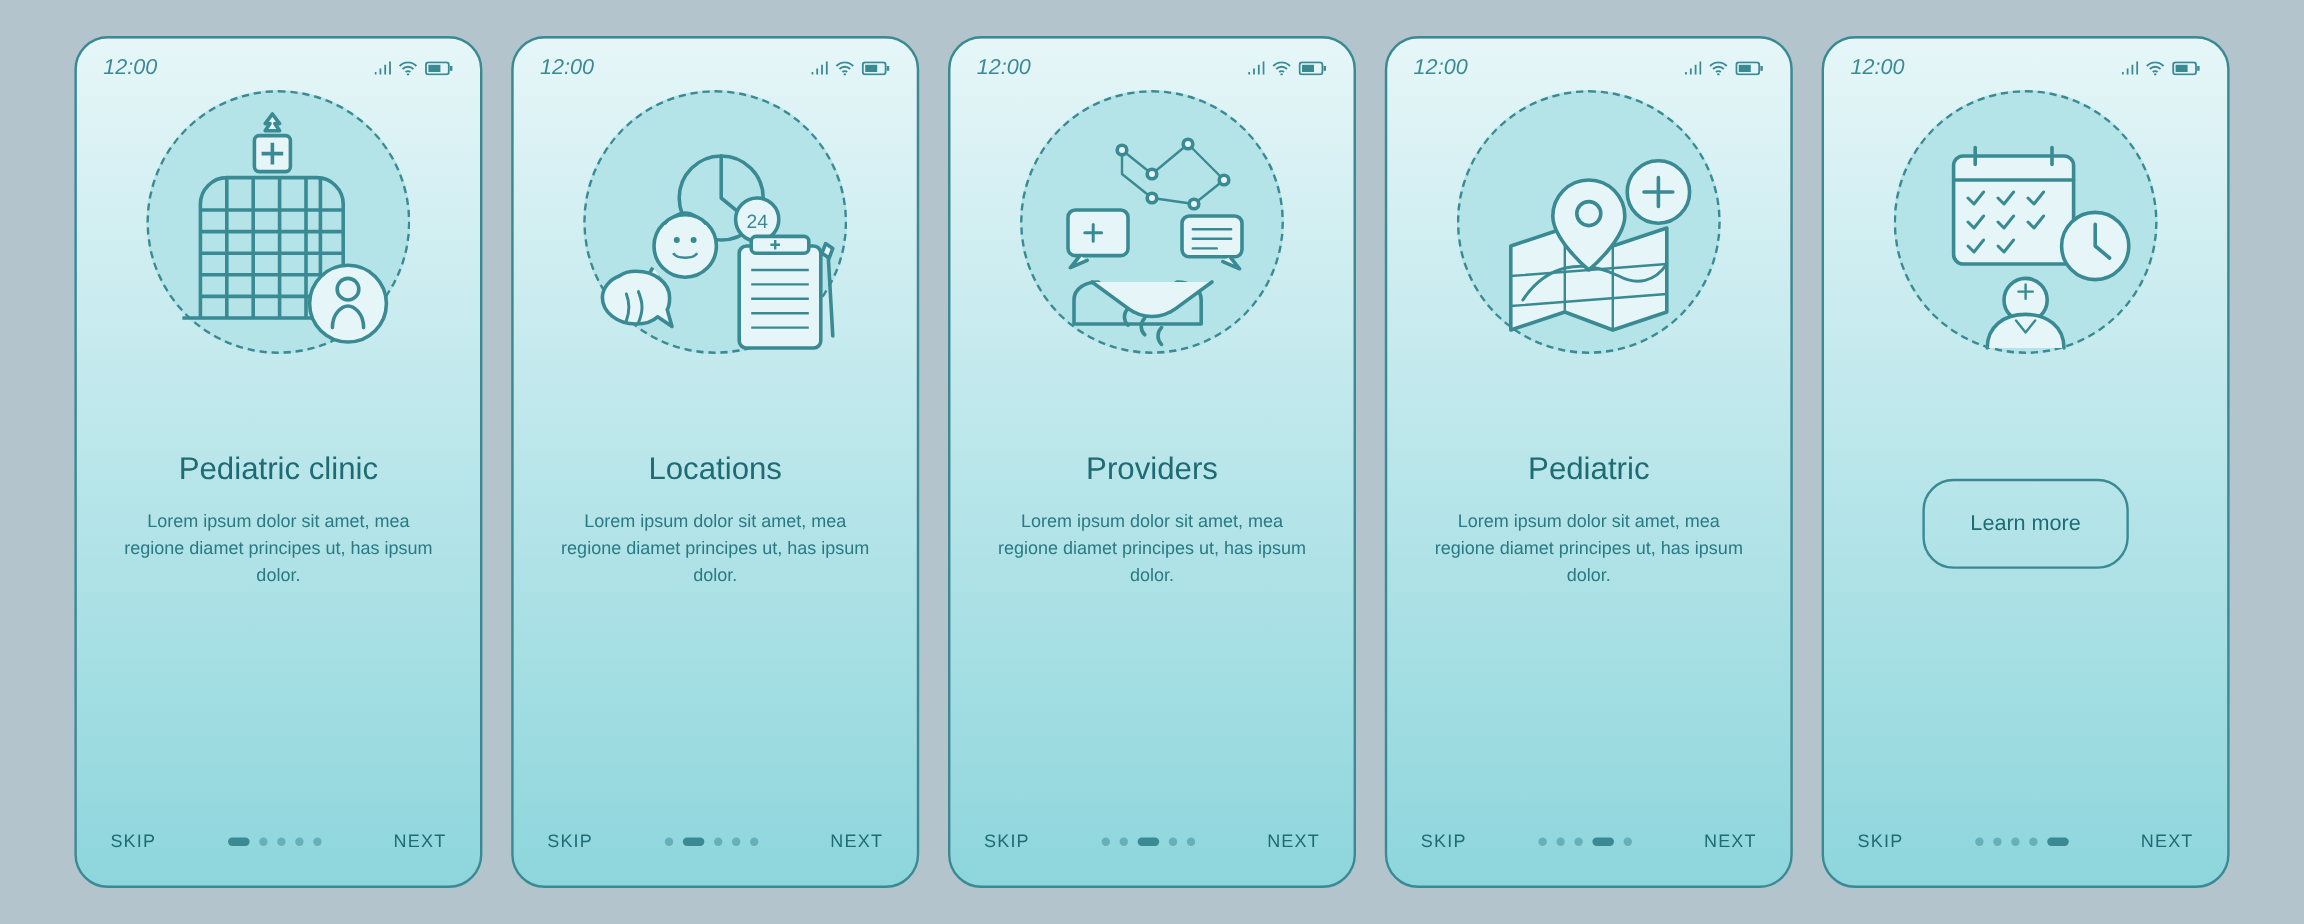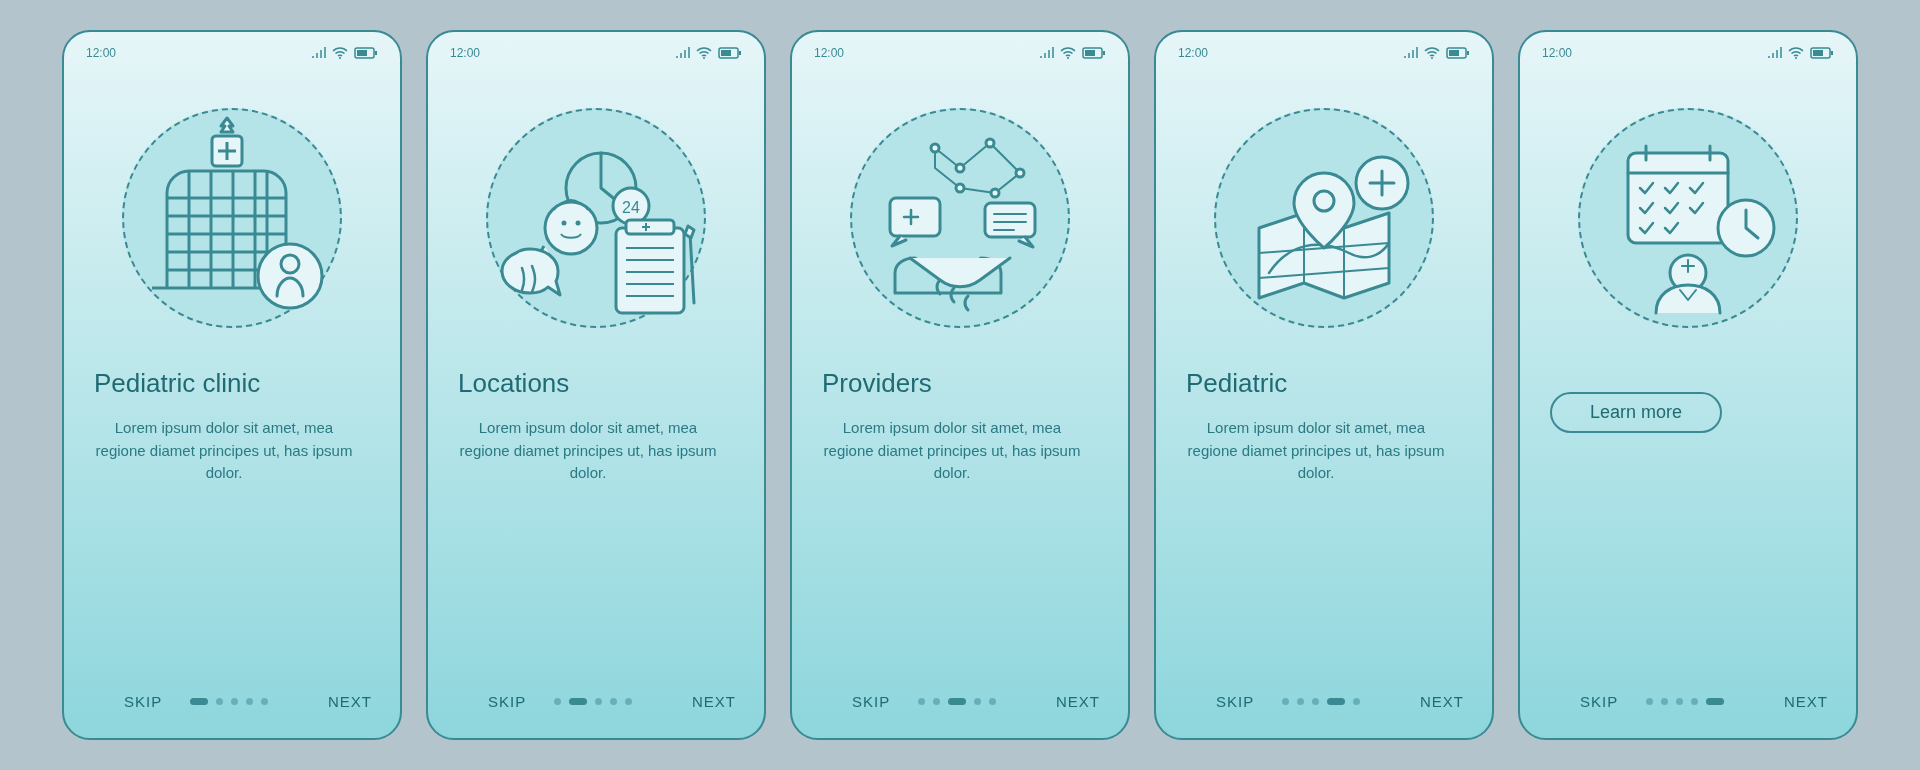--- a/index.html
+++ b/index.html
@@ -24,81 +24,82 @@
     flex-direction: column;
     overflow: hidden;
     position: relative;
   }
   .status-bar {
     display: flex;
     justify-content: space-between;
     align-items: center;
     padding: 14px 22px 8px;
     color: #3a8a94;
-    font-size: 12px;
+    font-size: 18px;
+    font-style: italic;
   }
   .status-icons { display: flex; align-items: center; gap: 6px; }
   .status-icons svg { display: block; }
   .illustration-zone {
     height: 300px;
     display: flex;
-    align-items: center;
+    align-items: flex-start;
     justify-content: center;
     position: relative;
   }
   .dashed-circle {
     width: 220px;
     height: 220px;
     border: 2px dashed #3a8a94;
     border-radius: 50%;
     position: absolute;
     background: #b4e4e8;
   }
   .illus-svg { position: relative; z-index: 1; }
   .content {
     flex: 1;
     padding: 0 30px;
     text-align: center;
     color: #1f6b74;
     display: flex;
     flex-direction: column;
-    align-items: flex-start;
+    align-items: center;
   }
   .title {
     font-size: 26px;
     font-weight: 400;
     margin-bottom: 18px;
     line-height: 1.2;
   }
   .desc {
     font-size: 15px;
     line-height: 1.5;
     color: #2a7a84;
     max-width: 260px;
   }
   .cta {
     margin-top: 24px;
     border: 2px solid #3a8a94;
     border-radius: 26px;
-    padding: 8px 38px;
+    padding: 25px 38px;
     font-size: 18px;
     color: #1f6b74;
     background: transparent;
     cursor: pointer;
   }
   .nav-row {
     display: flex;
     align-items: center;
     justify-content: space-between;
     padding: 0 28px 28px;
     color: #1f6b74;
     font-size: 15px;
     letter-spacing: 1px;
   }
-  .nav-btn { cursor: pointer; margin-left: 32px; }
+  .nav-btn { cursor: pointer; }
   .dots { display: flex; gap: 8px; }
   .dot {
     width: 7px; height: 7px;
     border-radius: 50%;
     background: #3a8a94;
     opacity: 0.5;
   }
   .dot.active {
     width: 18px;
     border-radius: 4px;

